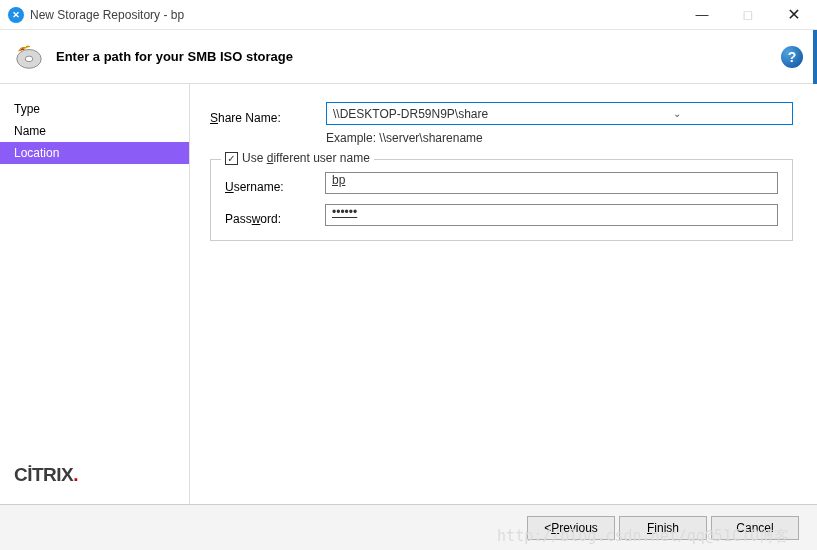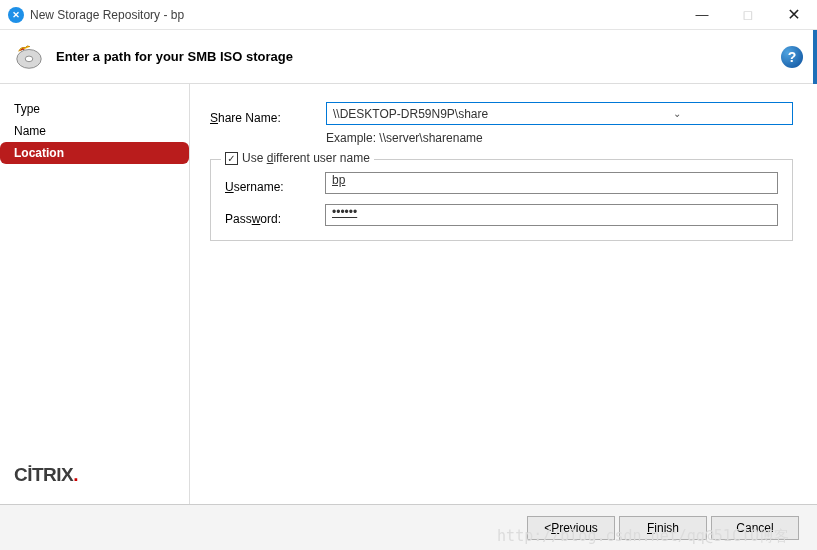--- a/index.html
+++ b/index.html
@@ -15,21 +15,21 @@
     .winbtn.close { font-size: 16px; }
 
     .header { height: 54px; display: flex; align-items: center; padding: 0 14px; background: #fff; border-bottom: 1px solid #ddd; }
     .header .disc-icon { width: 30px; height: 30px; margin-right: 12px; }
     .header h1 { font-size: 13px; font-weight: bold; color: #000; flex: 1; }
     .help-icon { width: 22px; height: 22px; border-radius: 50%; background: radial-gradient(circle at 30% 30%, #4fa3e0, #0a4e9b); color: #fff; font-weight: bold; font-size: 14px; display: flex; align-items: center; justify-content: center; }
 
     .body { display: flex; height: 420px; }
     .sidebar { width: 190px; border-right: 1px solid #ddd; padding-top: 14px; display: flex; flex-direction: column; }
     .sidebar-item { padding: 4px 14px; font-size: 12px; color: #000; cursor: pointer; }
-    .sidebar-item.active { background: #b91c1c; color: #fff; font-weight: bold; border-radius: 6px; }
+    .sidebar-item.active { background: #8b5cf6; color: #fff; font-weight: normal; }
     .sidebar-spacer { flex: 1; }
     .brand { padding: 0 14px 18px; font-size: 19px; font-weight: 900; letter-spacing: -0.5px; color: #3c3c3c; font-family: Arial, sans-serif; }
     .brand .dot { color: #cc0000; }
 
     .content { flex: 1; padding: 18px 24px 18px 20px; font-size: 12px; color: #333; }
     .intro { line-height: 1.5; margin-bottom: 26px; color: #333; }
     .form-row { display: flex; align-items: flex-end; margin-bottom: 6px; }
     .form-row .lbl { width: 116px; color: #000; }
     .form-row .lbl u { text-decoration: underline; }
     .combo { flex: 1; height: 23px; border: 1px solid #0078d7; display: flex; align-items: center; padding: 0 0 0 6px; background: #fff; }

